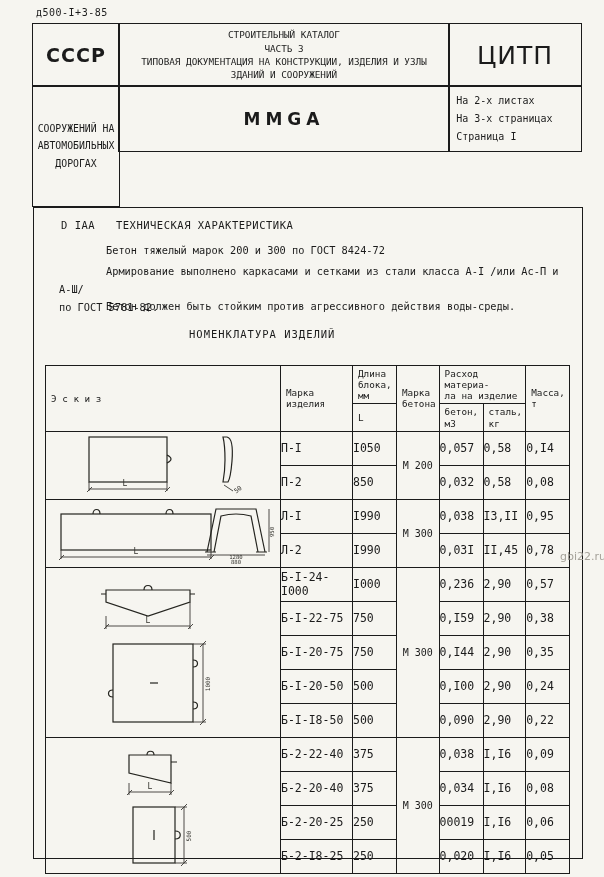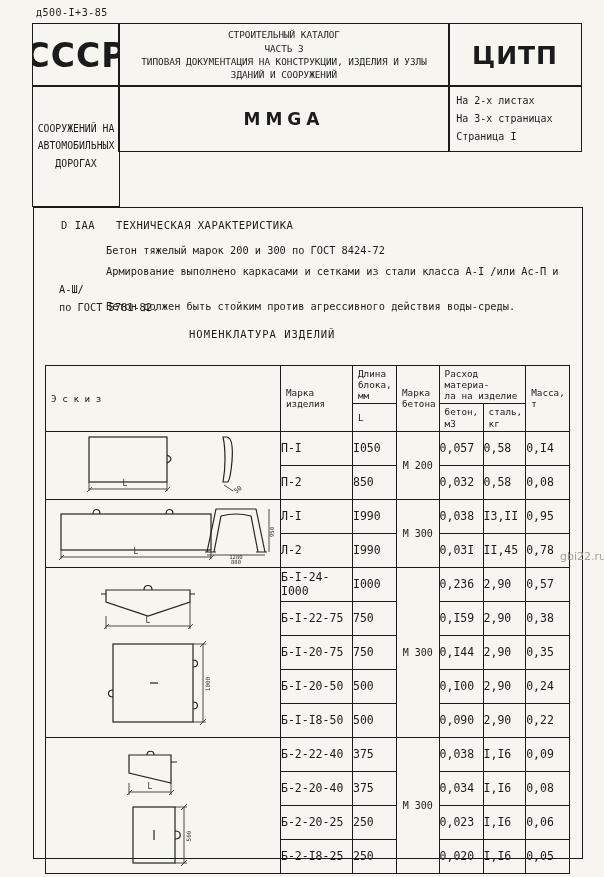--- a/index.html
+++ b/index.html
@@ -8,22 +8,22 @@
     font-family:"DejaVu Sans Mono",monospace;color:#1b1b1b;overflow:hidden;
   }
   .pre{white-space:pre-line;}
   .docnum{position:absolute;top:7px;left:36px;font-size:10px;letter-spacing:.5px;}
   
   .hdr{position:absolute;top:24px;left:33px;width:548px;display:grid;
        grid-template-columns:86px 330px 132px;grid-template-rows:62px 65px 55px;}
   .hcell{border:1.6px solid #1b1b1b;margin:-0.8px;display:flex;flex-direction:column;
          align-items:center;justify-content:center;text-align:center;overflow:hidden;}
   .hcell.left{align-items:flex-start;text-align:left;padding-left:7px;}
-  .ussr{font-family:"DejaVu Sans",sans-serif;font-weight:700;font-size:33px;letter-spacing:1px;text-align:center;}
-  .citp{font-family:"DejaVu Sans",sans-serif;font-weight:700;font-size:25px;letter-spacing:1px;}
+  .ussr{font-family:"DejaVu Sans",sans-serif;font-weight:700;font-size:19px;letter-spacing:1px;text-align:center;}
+  .citp{font-family:"DejaVu Sans",sans-serif;font-weight:400;font-size:25px;letter-spacing:1px;}
   .month{font-size:10px;letter-spacing:1px;}
   .year{font-family:"DejaVu Sans",sans-serif;font-weight:700;font-size:21px;letter-spacing:2px;line-height:1;}
   .cat-line{font-size:9.3px;line-height:1.45;}
   .series-line{font-size:9.5px;font-weight:700;line-height:1.25;}
   .udk{font-size:6.5px;color:#4e4c46;margin-top:4px;font-weight:400;}
   .stamp{font-family:"DejaVu Sans",sans-serif;font-weight:700;font-size:17px;letter-spacing:5px;}
   .subject{font-size:9.8px;line-height:1.8;}
   .sheets{font-size:10px;line-height:1.8;}
   
   .frame{position:absolute;top:207px;left:33px;width:548px;height:650px;
@@ -261,21 +261,21 @@
         <tr>
           <td class="val">Б-2-20-40</td>
           <td class="val">375</td>
           <td class="val">0,034</td>
           <td class="val">I,I6</td>
           <td class="val">0,08</td>
         </tr>
         <tr>
           <td class="val">Б-2-20-25</td>
           <td class="val">250</td>
-          <td class="val">0,023</td>
+          <td class="val">00019</td>
           <td class="val">I,I6</td>
           <td class="val">0,06</td>
         </tr>
         <tr>
           <td class="val">Б-2-I8-25</td>
           <td class="val">250</td>
           <td class="val">0,020</td>
           <td class="val">I,I6</td>
           <td class="val">0,05</td>
         </tr>

